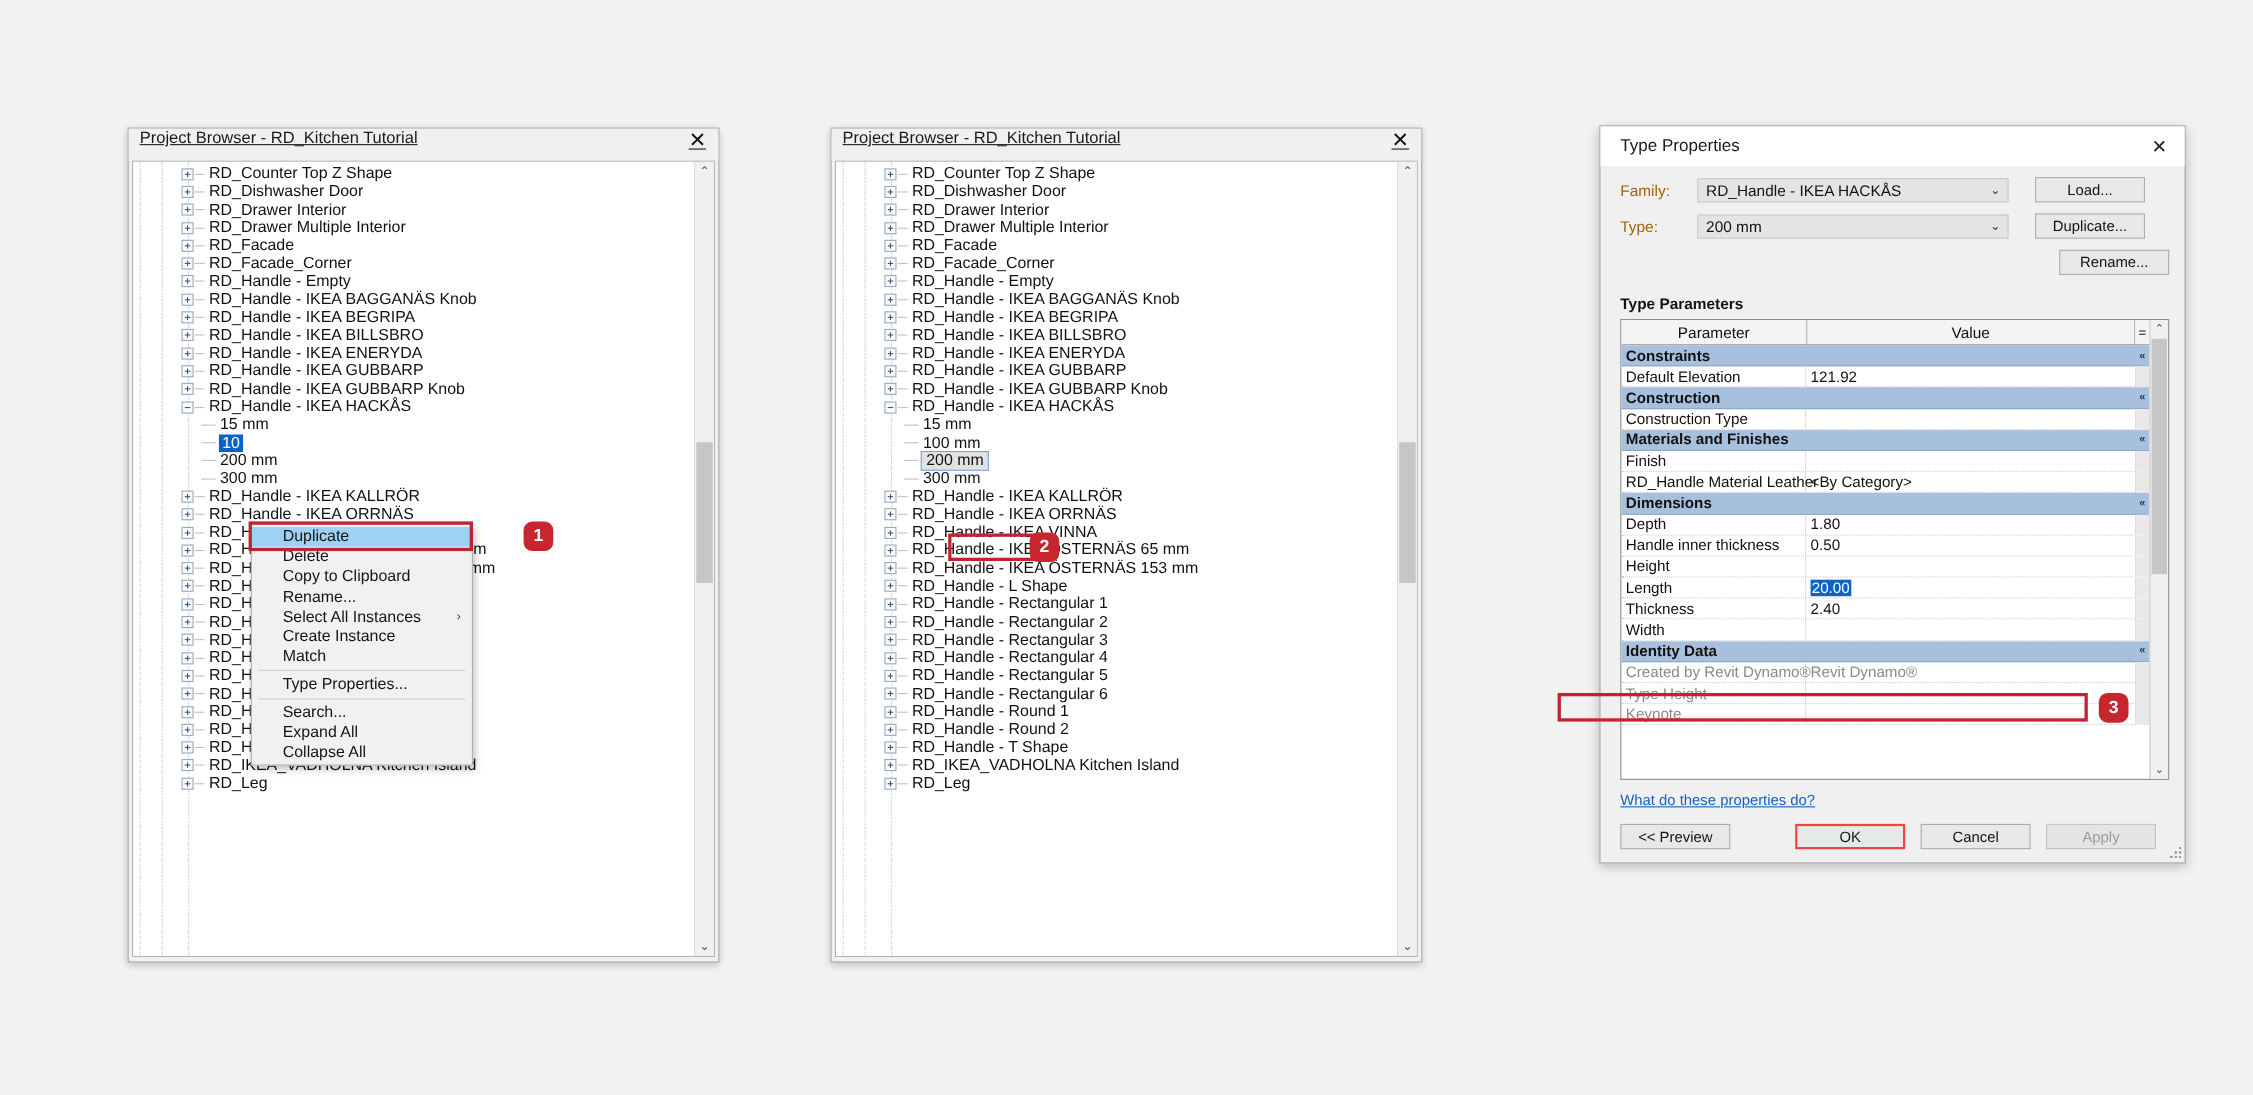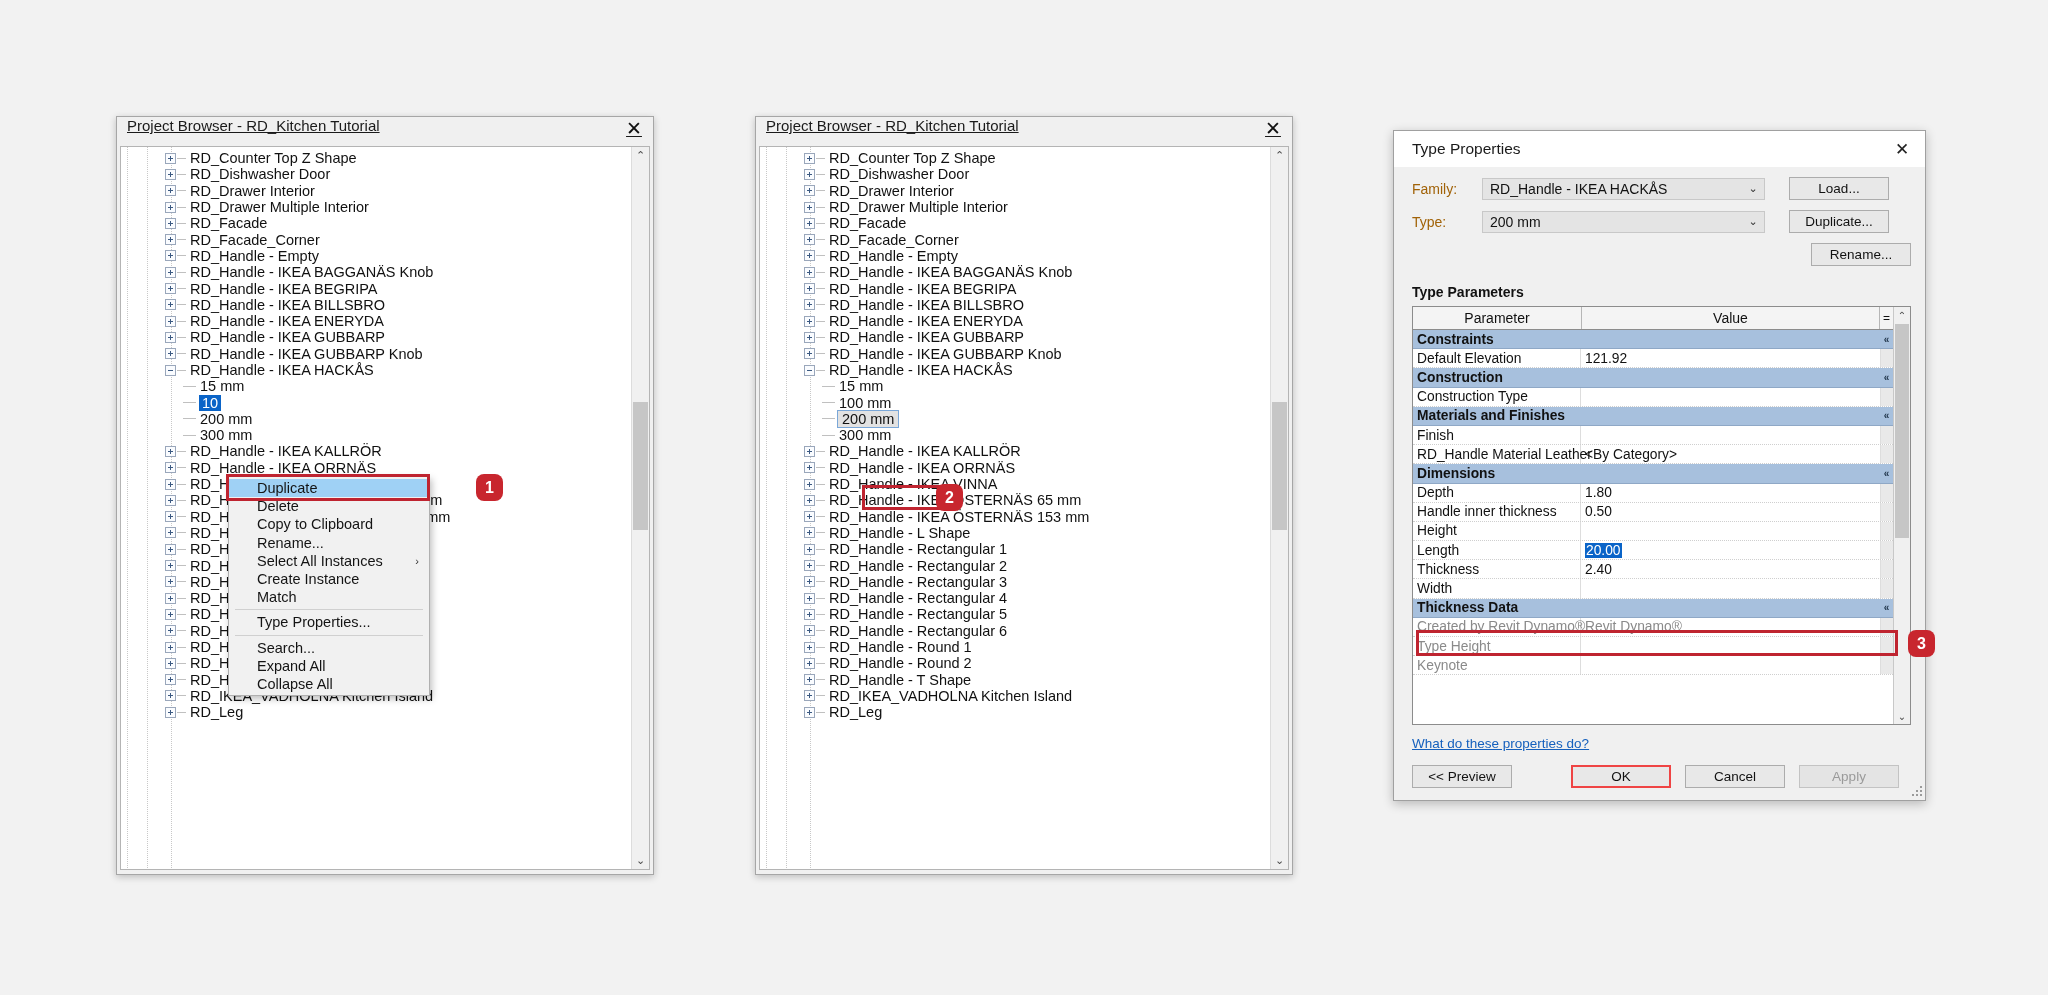--- a/index.html
+++ b/index.html
@@ -604,21 +604,21 @@
       <div class="arr">⌃</div>
       <div class="thumb" style="top:255px;height:128px;"></div>
       <div class="arr bot">⌄</div>
     </div>
   </div>
 </div>
 
 <div class="cbox" style="left:862px;top:485px;width:88px;height:25px;"></div>
 <div class="badge" style="left:936px;top:484px;">2</div>
 
-<div class="panel tp" style="left:1393px;top:114px;width:533px;height:671px;margin-top:16px;">
+<div class="panel tp" style="left:1454px;top:114px;width:533px;height:671px;">
   <div class="tp-title">
     <span class="t">Type Properties</span>
     <span class="tp-close">✕</span>
   </div>
   <div class="tp-inner">
 
     <div class="fld-row">
       <div class="fld-lab">Family:</div>
       <div class="combo">
         <span class="cv">RD_Handle - IKEA HACKÅS</span>
@@ -712,21 +712,21 @@
               <div class="p">Thickness</div>
               <div class="v">2.40</div>
               <div class="k"></div>
             </div>
             <div class="grow">
               <div class="p">Width</div>
               <div class="v"></div>
               <div class="k"></div>
             </div>
             <div class="grow ghdr">
-              <div class="p">Thickness Data</div>
+              <div class="p">Identity Data</div>
               <div class="k">«</div>
             </div>
             <div class="grow dim">
               <div class="p">Created by Revit Dynamo®</div>
               <div class="v">Revit Dynamo®</div>
               <div class="k"></div>
             </div>
             <div class="grow dim">
               <div class="p">Type Height</div>
               <div class="v"></div>

